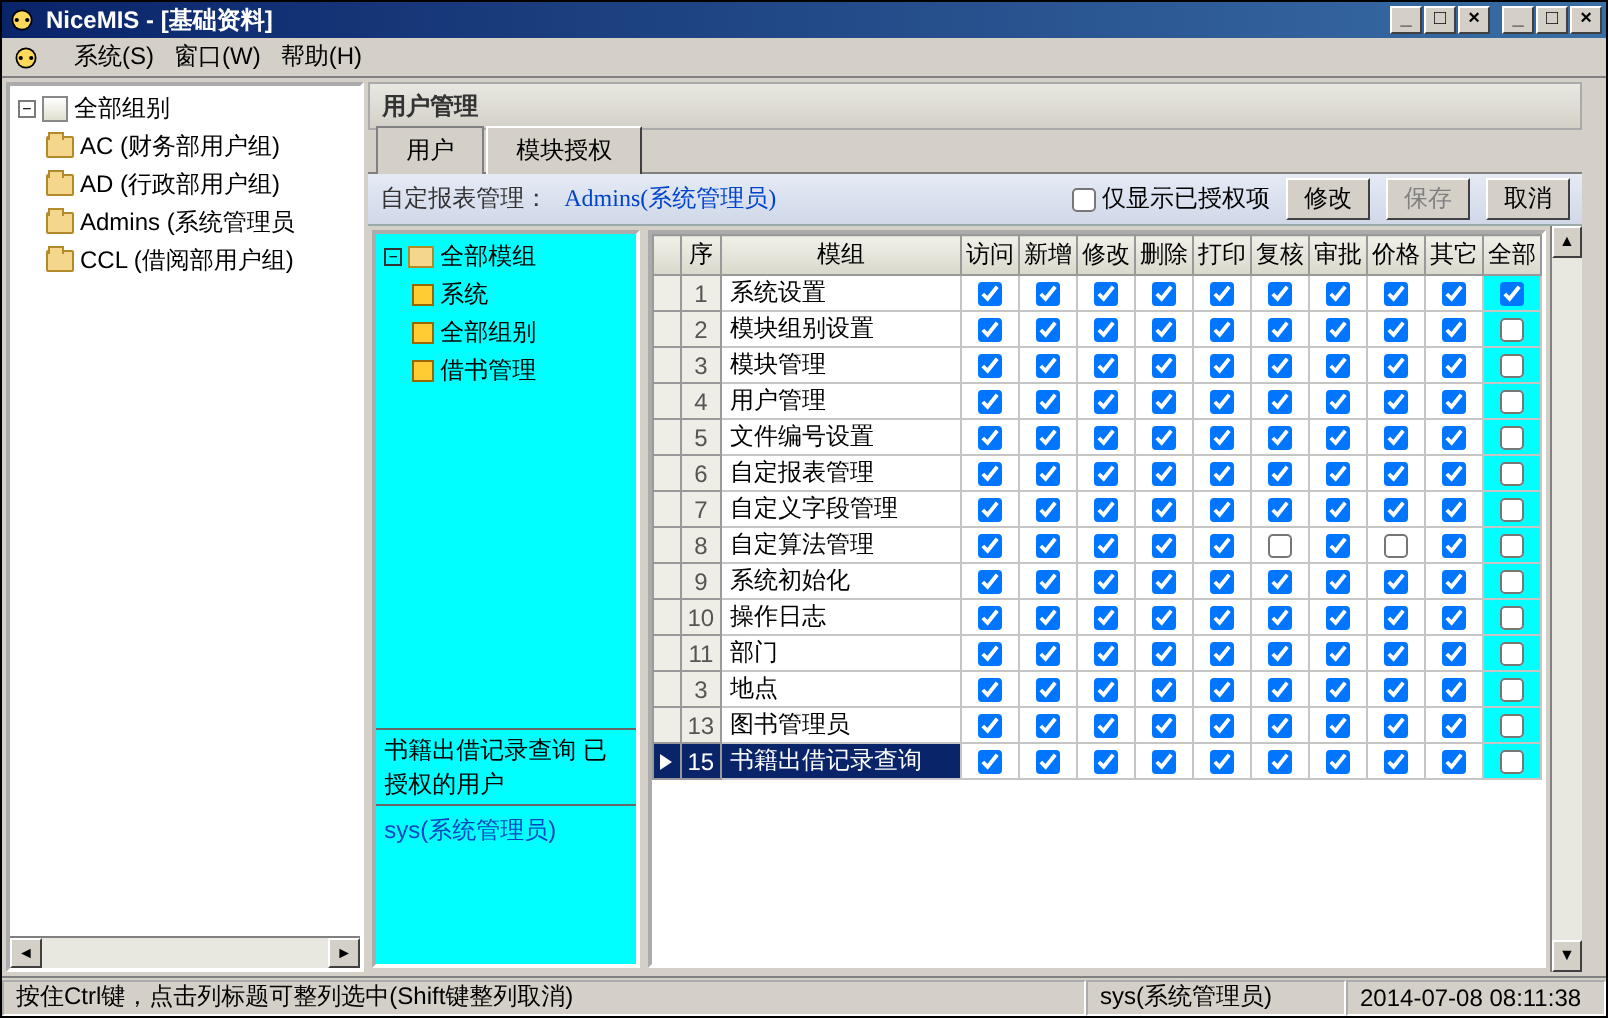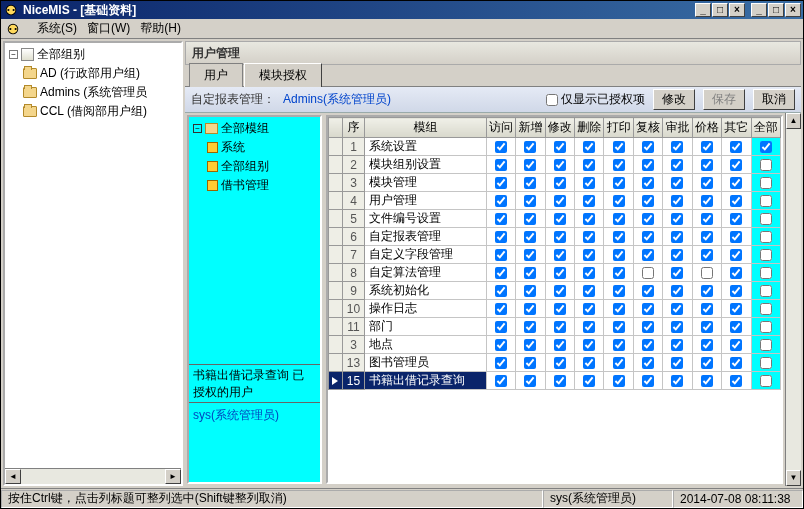--- a/index.html
+++ b/index.html
@@ -20,28 +20,28 @@
 .tree { flex: 1 1 auto; overflow: auto; padding: 2px; }
 .tree ul { list-style: none; padding-left: 14px; }
 .tree li { padding: 1px 0; white-space: nowrap; display: flex; align-items: center; gap: 3px; cursor: pointer; }
 .tree .toggler { width: 9px; height: 9px; border: 1px solid #7b7b7b; background: #fff; display: inline-flex; align-items: center; justify-content: center; font-size: 8px; line-height: 8px; }
 .tree .root-icon { display:inline-block; width:13px; height:13px; border:1px solid #888; background: linear-gradient(#fff,#e0e0d0); }
 .tree .folder { display:inline-block; width:14px; height:11px; background: #f4d68c; border:1px solid #b38a2a; border-radius: 1px; position: relative; }
 .tree .folder::before { content:""; position:absolute; top:-3px; left:0; width:6px; height:3px; background:#f4d68c; border:1px solid #b38a2a; border-bottom:none; }
 .scroll-bottom { height: 16px; background: #d4d0c8; border-top: 1px solid #808080; display:flex; }
 .sb-btn { width:16px; height:15px; border:1px solid #fff; border-right-color:#404040; border-bottom-color:#404040; background:#d4d0c8; text-align:center; font-size:8px; line-height:13px; cursor:pointer; font-family:Arial; }
 .sb-track { flex:1; background:#e8e8e0; }
-.right-pane { flex: 1 1 auto; margin: 2px 2px 2px 0; display: flex; flex-direction: column; min-width: 0; }
+.right-pane { flex: 1 1 auto; margin: 2px 12px 2px 0; display: flex; flex-direction: column; min-width: 0; }
 .right-header { height: 24px; background: linear-gradient(#e8e8e0,#d4d0c8); display: flex; align-items: center; padding: 0 6px; font-weight: bold; color: #333; border: 1px solid #aaa; }
 .tabstrip { height: 22px; display: flex; align-items: flex-end; padding-left: 4px; border-bottom: 1px solid #808080; gap: 0; }
 .tab { padding: 3px 14px; background: #d4d0c8; border: 1px solid #808080; border-bottom: none; margin-right: 1px; cursor: pointer; position: relative; top: 1px; }
 .tab.active { background: #d4d0c8; border-top: 1px solid #fff; border-left: 1px solid #fff; border-right: 1px solid #404040; top: 1px; z-index: 2; }
 .toolbar-row { height: 26px; background: linear-gradient(#e5eaf5,#d0d8e8); display: flex; align-items: center; padding: 0 6px; gap: 8px; border-bottom: 1px solid #9aa; }
 .toolbar-row .lbl { color: #333; }
-.toolbar-row .linkval { color: #0044cc; }
+.toolbar-row .linkval { color: #0044cc; font-family: Liberation Serif, serif; }
 .toolbar-row .spacer { flex:1; }
 .toolbar-row .chk { display:flex; align-items:center; gap:3px; }
 .toolbar-row .chk input { width:12px; height:12px; }
 .btn { padding: 1px 8px; border:1px solid #fff; border-right-color:#404040; border-bottom-color:#404040; background:#d4d0c8; cursor:pointer; }
 .btn.disabled { color:#808080; }
 .content-split { flex:1 1 auto; display:flex; min-height:0; }
 .mod-tree-pane { width: 135px; display:flex; flex-direction:column; border:2px inset #fff; background:#00ffff; margin:2px; }
 .mod-tree { flex:1 1 auto; overflow:auto; padding:2px; color:#000; }
 .mod-tree ul { list-style:none; padding-left: 14px; }
 .mod-tree li { padding:1px 0; display:flex; align-items:center; gap:3px; white-space:nowrap; cursor:pointer; }
@@ -116,20 +116,24 @@
       <div class="tree">
         <ul style="padding-left:2px">
           <li>
             <span class="toggler">−</span>
             <span class="root-icon"></span>
             <span>全部组别</span>
           </li>
           <ul id="group-children">
               <li>
                 <span class="folder"></span>
+                <span>AC (财务部用户组)</span>
+              </li>
+              <li>
+                <span class="folder"></span>
                 <span>AD (行政部用户组)</span>
               </li>
               <li>
                 <span class="folder"></span>
                 <span>Admins (系统管理员</span>
               </li>
               <li>
                 <span class="folder"></span>
                 <span>CCL (借阅部用户组)</span>
               </li>

